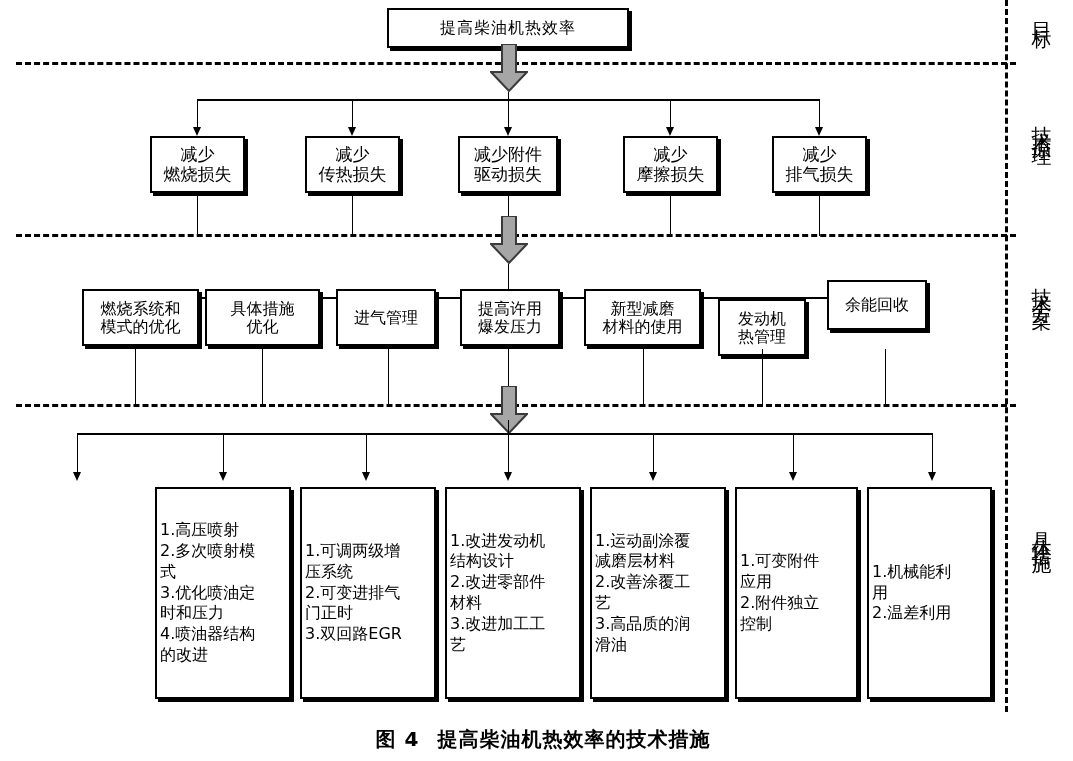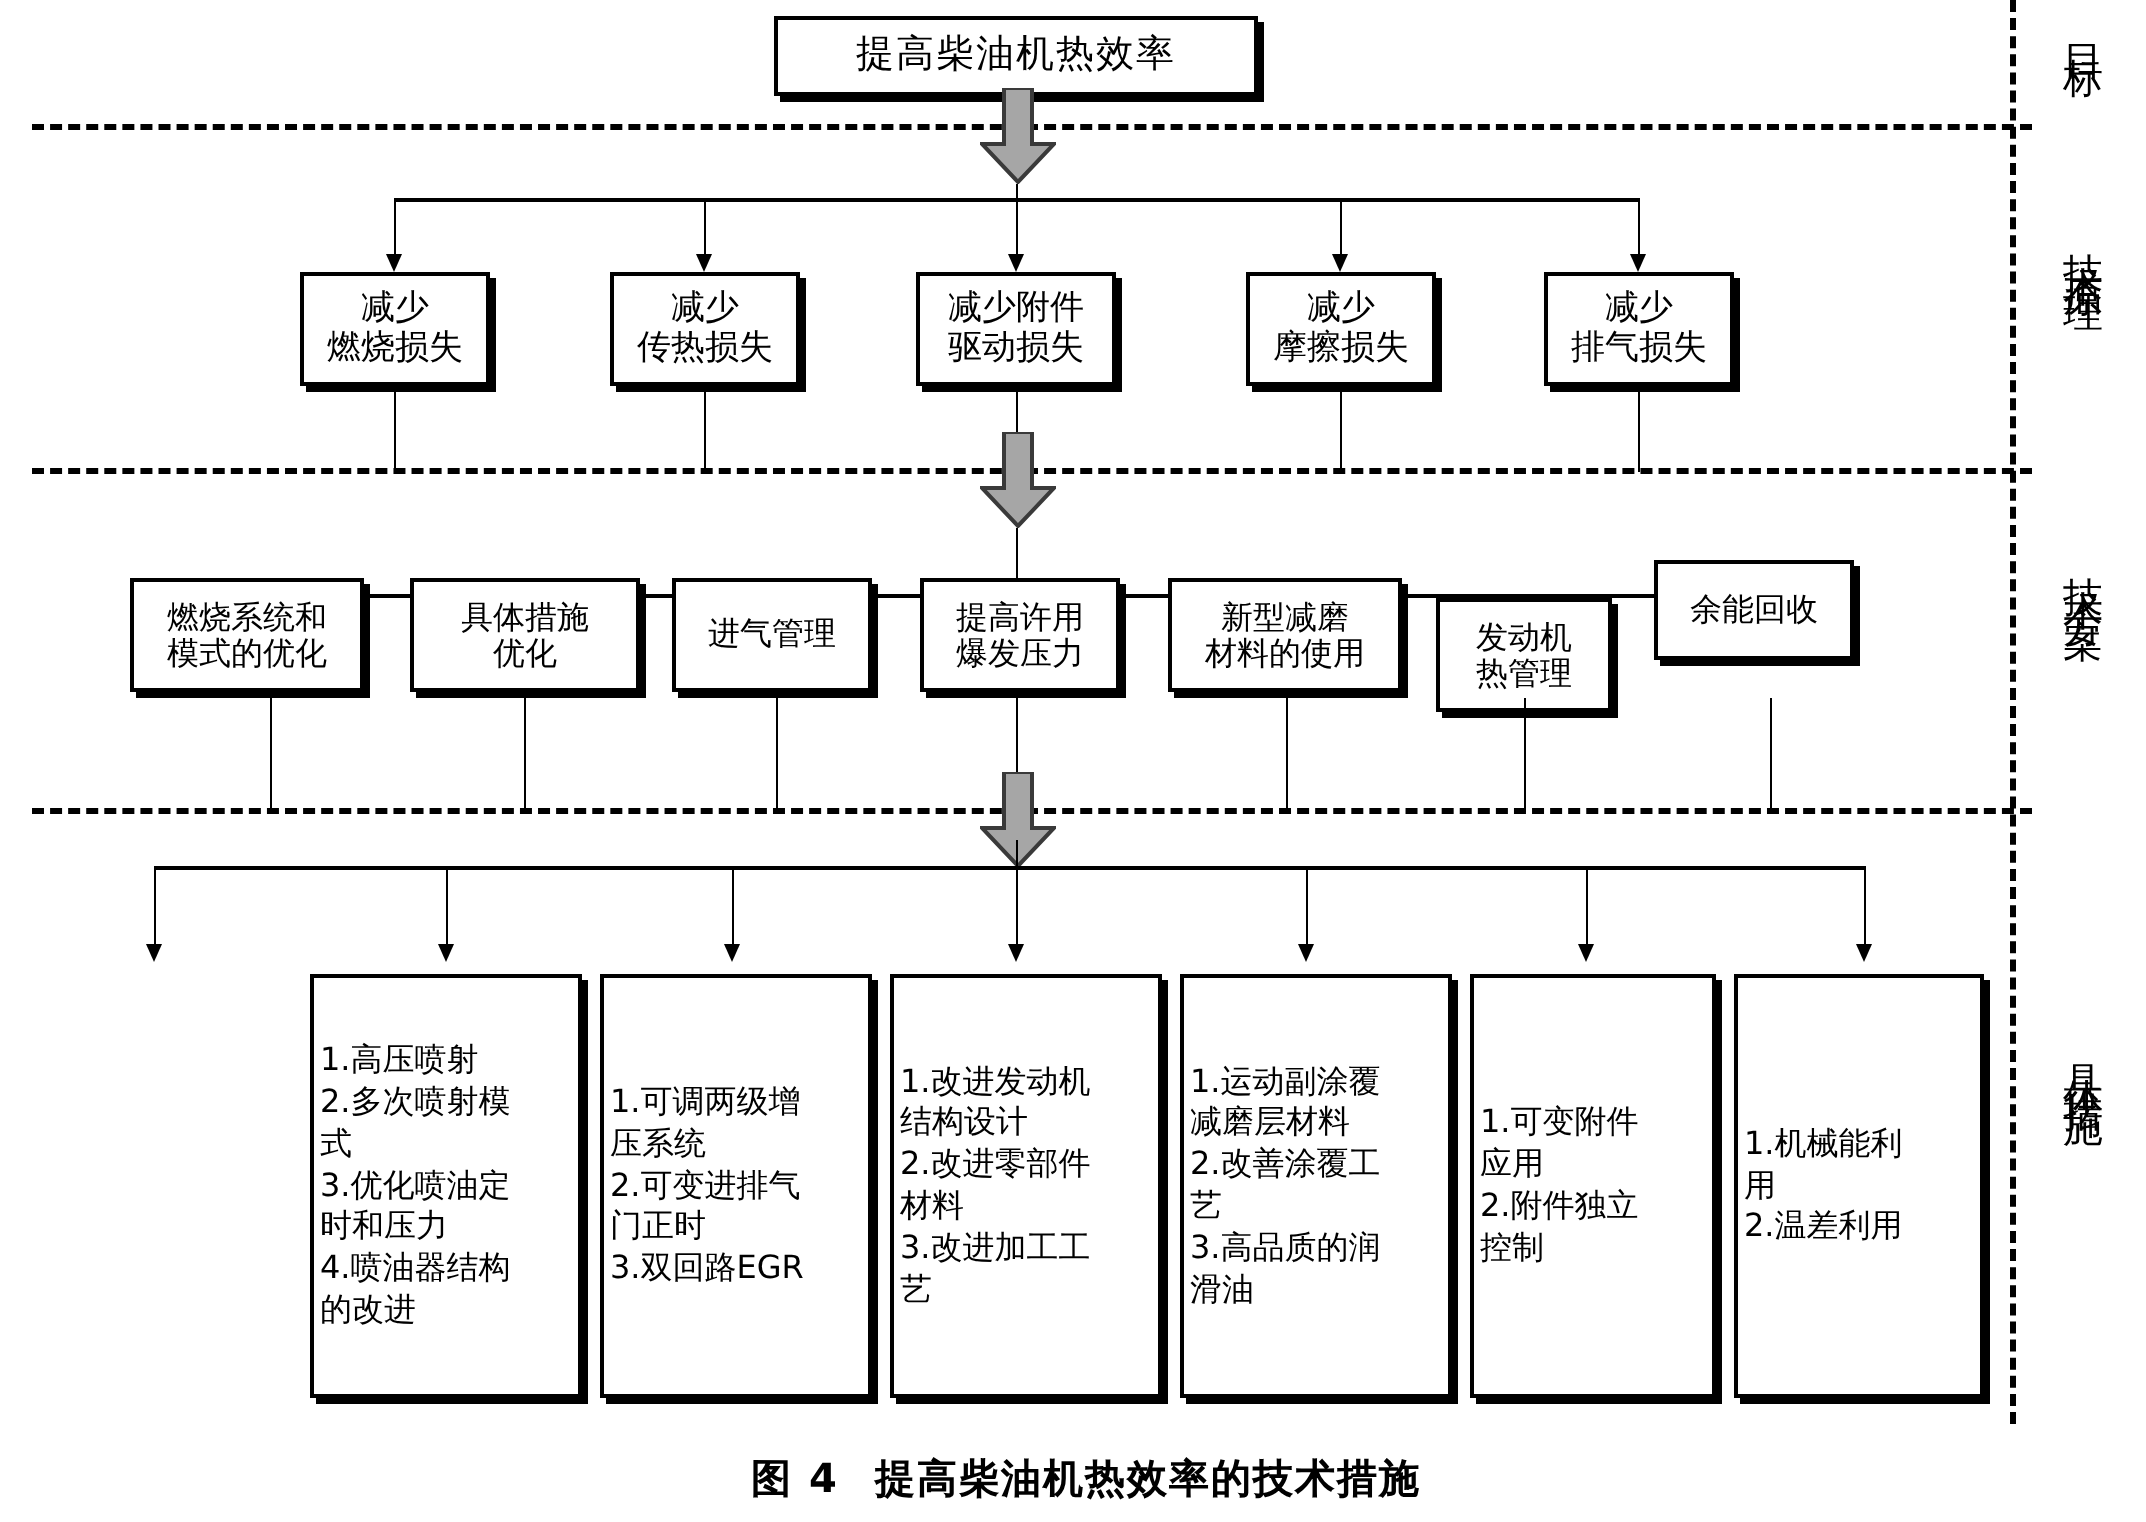--- a/index.html
+++ b/index.html
@@ -26,21 +26,21 @@
     align-items:center;
     justify-content:center;
     text-align:center;
     line-height:1.12;
     font-weight:400;
   }
   .box .txt{display:block;width:100%;}
 
   
   .goal{
-    font-size:19px;
+    font-size:16px;
     letter-spacing:1px;
   }
 
   
   .principle{font-size:17px;}
   
   .scheme{font-size:16px;}
 
   
   .measure{
@@ -195,21 +195,21 @@
 
   <div class="ln vln" style="left:643px;top:297px;height:20px;"></div>
   <div class="arrowhead" style="left:639px;top:314px;"></div>
 
   <div class="ln vln" style="left:762px;top:297px;height:20px;"></div>
   <div class="arrowhead" style="left:758px;top:314px;"></div>
 
   <div class="ln vln" style="left:885px;top:297px;height:20px;"></div>
   <div class="arrowhead" style="left:881px;top:314px;"></div>
 
-  <div class="box scheme" style="left:65px;top:289px;width:117px;height:57px;">
+  <div class="box scheme" style="left:82px;top:289px;width:117px;height:57px;">
     <span class="txt" style="white-space:pre-line;">燃烧系统和
 模式的优化</span>
   </div>
   <div class="box scheme" style="left:205px;top:289px;width:115px;height:57px;">
     <span class="txt" style="white-space:pre-line;">具体措施
 优化</span>
   </div>
   <div class="box scheme" style="left:336px;top:289px;width:100px;height:57px;">
     <span class="txt" style="white-space:pre-line;font-family:Liberation Serif, serif;">进气管理</span>
   </div>

